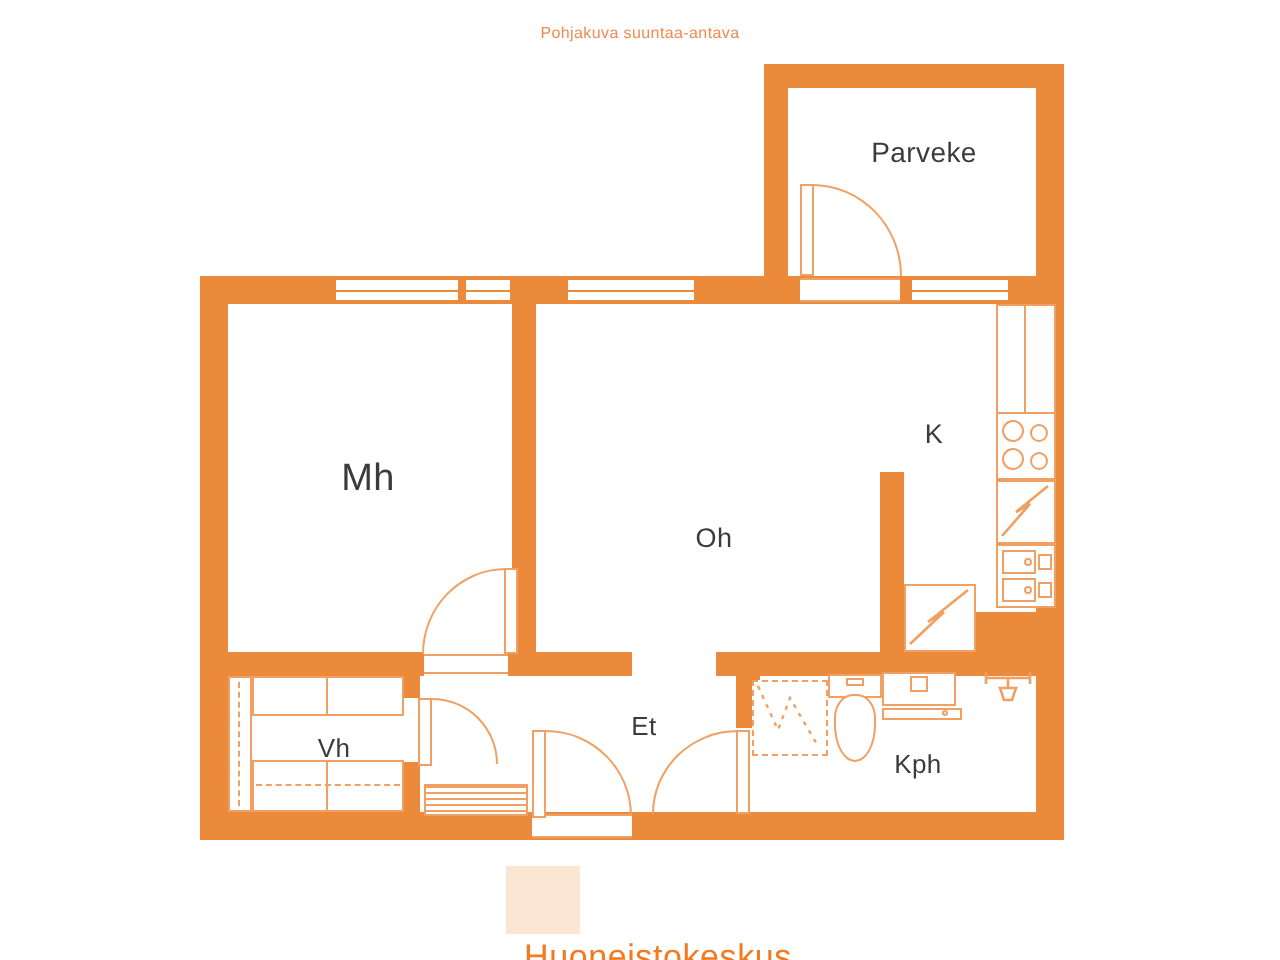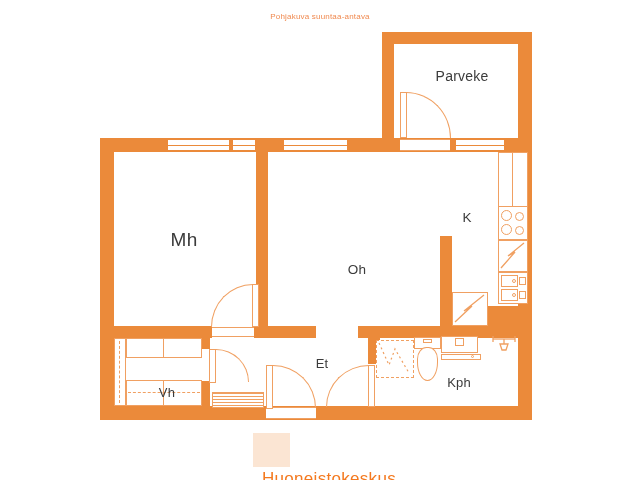--- a/index.html
+++ b/index.html
@@ -151,20 +151,20 @@
   <div class="fix-line-v" style="left:163px;top:339px;height:18px;"></div>
   <div class="fix" style="left:126px;top:380px;width:76px;height:26px;"></div>
   <div class="fix-line-v" style="left:163px;top:381px;height:24px;"></div>
   <div class="fix-line-h dash-h" style="left:128px;top:392px;width:72px;"></div>
   <div class="hatch" style="left:212px;top:392px;width:50px;height:14px;"></div>
 
   <div class="room-label" style="left:462px;top:76px;font-size:14px;text-align:center;">Parveke</div>
   <div class="room-label" style="left:184px;top:240px;font-size:19px;">Mh</div>
   <div class="room-label" style="left:357px;top:241px;font-size:13.5px;margin-top:28px;">Oh</div>
   <div class="room-label" style="left:467px;top:217px;font-size:13.5px;">K</div>
-  <div class="room-label" style="left:167px;top:392px;">Vh</div>
+  <div class="room-label" style="left:167px;top:374px;">Vh</div>
   <div class="room-label" style="left:322px;top:363px;">Et</div>
   <div class="room-label" style="left:459px;top:382px;">Kph</div>
 
   <div class="logo-bg" style="left:253px;top:433px;width:37px;height:34px;"></div>
   <div class="logo-text" style="left:262px;top:441px;margin-top:28px;">Huoneistokeskus</div>
 
 </div>
 
 </body></html>

